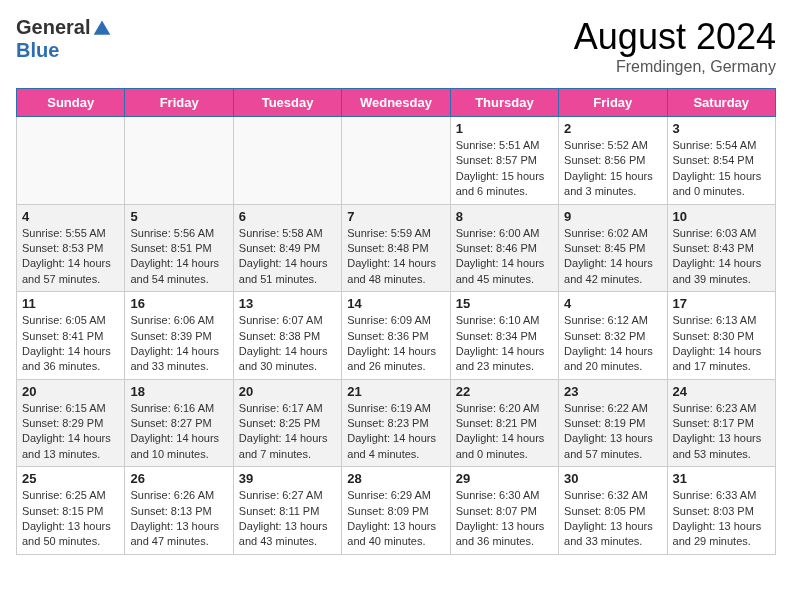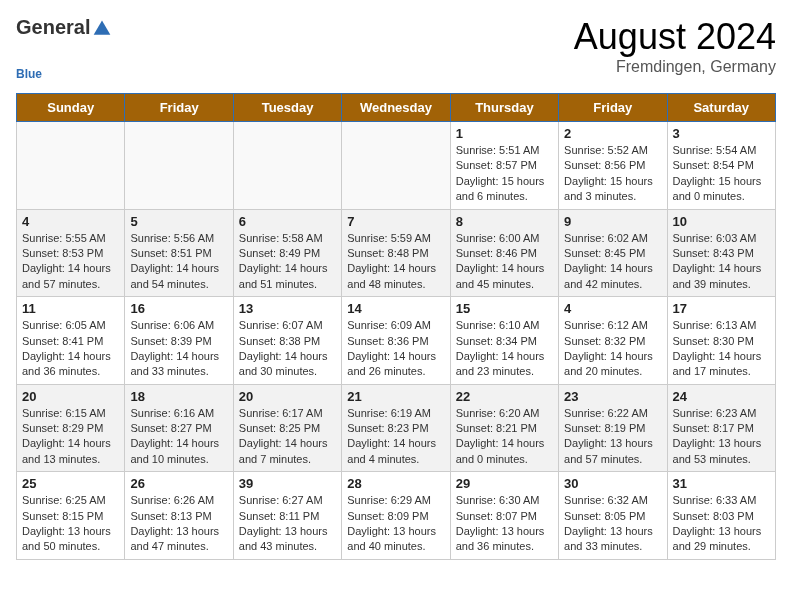--- a/index.html
+++ b/index.html
@@ -13,33 +13,32 @@
     .header {
       display: flex;
       justify-content: space-between;
       align-items: flex-start;
       margin-bottom: 12px;
     }
     .logo {
       display: flex;
       flex-direction: column;
       align-items: flex-start;
-      gap: 28px;
     }
     .logo-text {
       display: flex;
       align-items: center;
     }
     .logo-general {
       font-size: 20px;
       font-weight: bold;
       color: #333;
     }
     .logo-blue {
-      font-size: 12px;
+      font-size: 20px;
       font-weight: bold;
       color: #2e6db4;
     }
     .logo-icon {
       width: 20px;
       height: 20px;
       margin-left: 2px;
     }
     .title-block {
       text-align: right;
@@ -52,21 +51,21 @@
     .location {
       font-size: 16px;
       color: #555;
     }
     .calendar {
       width: 100%;
       border-collapse: collapse;
       font-size: 11px;
     }
     .calendar th {
-      background: #a16207;
+      background: #ec4899;
       color: #fff;
       text-align: center;
       padding: 6px 4px;
       font-size: 13px;
       font-weight: bold;
       border: 1px solid #2e6db4;
     }
     .calendar td {
       border: 1px solid #ccc;
       vertical-align: top;

